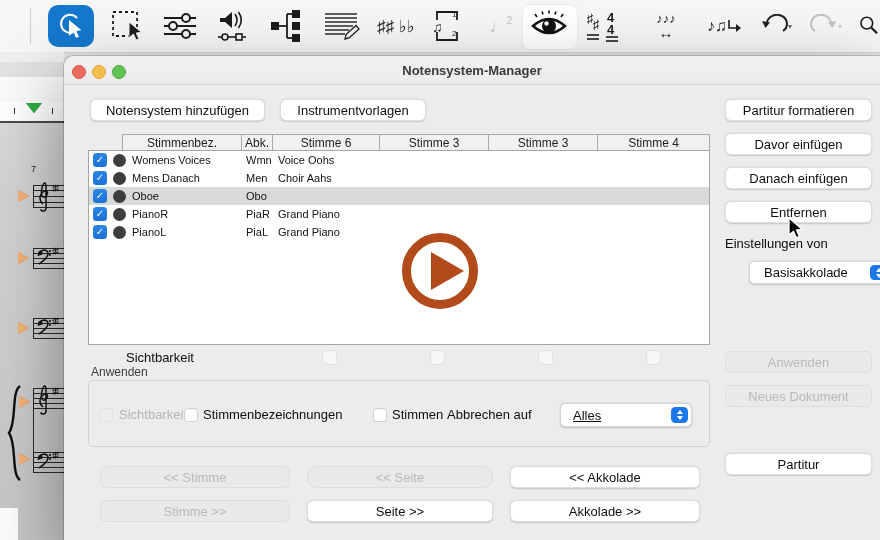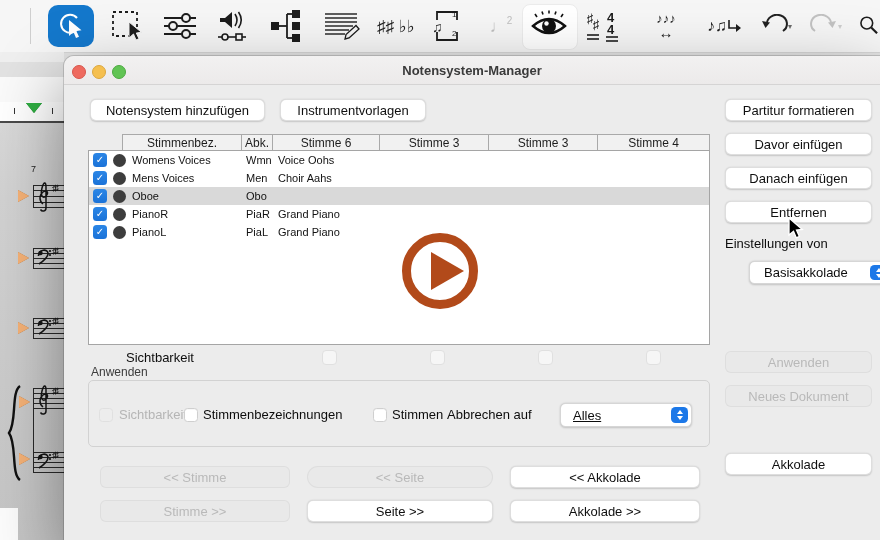--- a/index.html
+++ b/index.html
@@ -326,21 +326,21 @@
       <div class="trow" style="top:0;">
         <div class="a cbx on" style="left:4px;top:2px;">✓</div>
         <div class="a dot" style="left:24px;top:2.5px;"></div>
         <span style="left:43px;">Womens Voices</span>
         <span style="left:157px;">Wmn</span>
         <span style="left:189px;">Voice Oohs</span>
       </div>
       <div class="trow" style="top:18px;">
         <div class="a cbx on" style="left:4px;top:2px;">✓</div>
         <div class="a dot" style="left:24px;top:2.5px;"></div>
-        <span style="left:43px;">Mens Voices</span>
+        <span style="left:43px;">Mens Danach</span>
         <span style="left:157px;">Men</span>
         <span style="left:189px;">Choir Aahs</span>
       </div>
       <div class="trow sel" style="top:36px;">
         <div class="a cbx on" style="left:4px;top:2px;">✓</div>
         <div class="a dot" style="left:24px;top:2.5px;"></div>
         <span style="left:43px;">Oboe</span>
         <span style="left:157px;">Obo</span>
         <span style="left:189px;"></span>
       </div>
@@ -408,16 +408,16 @@
     <div class="a pop" style="left:661px;top:205px;width:142px;height:23px;margin-left:24px;">
       <span style="margin-left:14px;">Basisakkolade</span>
       <div class="cap">
           <div class="chevu"></div>
           <div class="chevd"></div>
         </div>
     </div>
 
     <div class="a btn dis" style="left:661px;top:295px;width:147px;">Anwenden</div>
     <div class="a btn dis" style="left:661px;top:329px;width:147px;">Neues Dokument</div>
-    <div class="a btn" style="left:661px;top:397px;width:147px;">Akkolade</div>
+    <div class="a btn" style="left:661px;top:397px;width:147px;">Partitur</div>
   </div>
 
 </div>
 
 </body></html>

